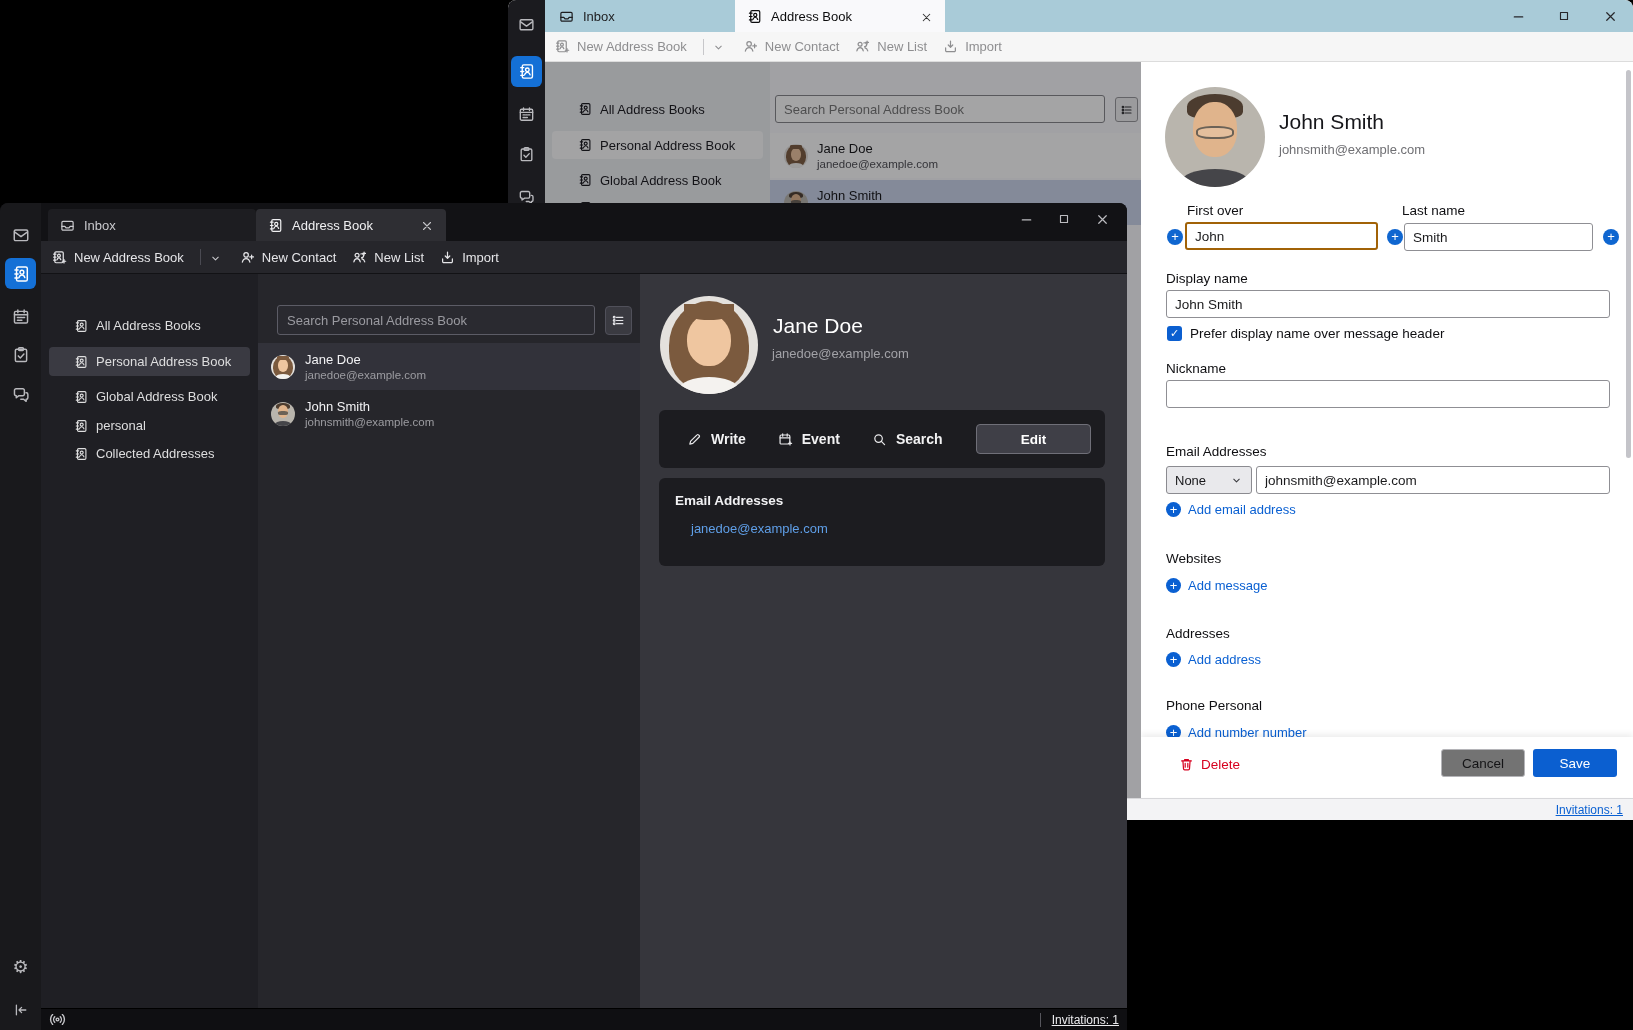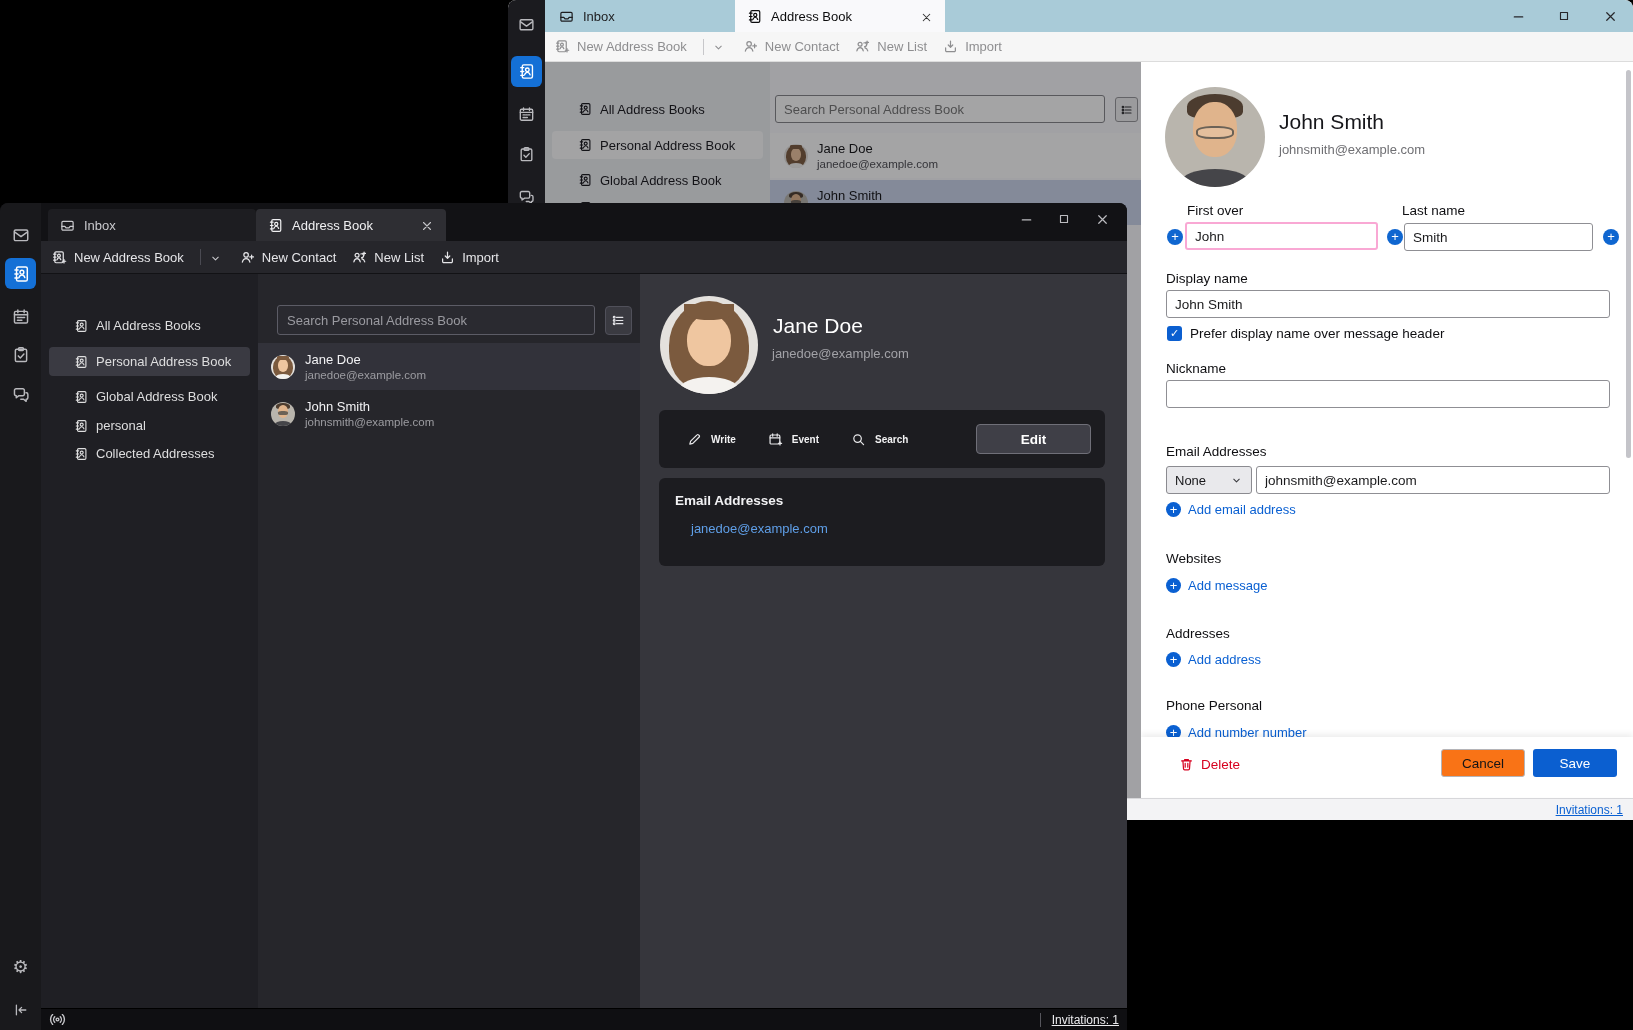--- a/index.html
+++ b/index.html
@@ -39,33 +39,33 @@
   .bgrow .nm{font-size:13px;color:#111114;}
   .bgrow .em{font-size:11.5px;color:#4c4c52;margin-top:2px;}
   #bg-dim{left:0;top:0;width:596px;height:100%;background:rgba(15,15,18,0.38);}
   
   #bg-form{left:596px;top:0;right:0;height:100%;background:#fff;overflow:hidden;}
   .bigav{position:absolute;left:24px;top:25px;width:100px;height:100px;}
   #form-title{position:absolute;left:138px;top:48px;font-size:21px;color:#16161a;}
   #form-sub{position:absolute;left:138px;top:80px;font-size:13px;color:#6f6f73;}
   .flabel{position:absolute;font-size:13.5px;color:#0f0f12;}
   .finput{position:absolute;height:28px;border:1px solid #8f8f94;border-radius:3px;font-size:13.5px;color:#1a1a1c;padding:0 8px;background:#fff;}
-  .finput.focus{border:2px solid #f9a8d4;}
+  .finput.focus{border:2px solid #a16207;}
   .plusc{position:absolute;width:16px;height:16px;border-radius:50%;background:#0f66d0;color:#fff;display:flex;align-items:center;justify-content:center;font-size:13px;line-height:1;}
   .plusc::before{content:"+";margin-top:-1px;}
   #form-check{position:absolute;left:26px;top:264px;width:15px;height:15px;background:#0b5fd0;border-radius:3px;color:#fff;display:flex;align-items:center;justify-content:center;font-size:11px;}
   #form-check::before{content:"✓";}
   #form-checklbl{position:absolute;left:49px;top:264px;font-size:13.5px;color:#0f0f12;}
   #none-select{position:absolute;left:25px;top:404px;width:86px;height:28px;background:#e9e9ec;border:1px solid #8b8b90;border-radius:3px;display:flex;align-items:center;font-size:13px;color:#17171a;padding:0 8px;gap:14px;}
   #none-select .ic{margin-left:auto;color:#3a3a3e;}
   .addlink{position:absolute;display:flex;align-items:center;gap:7px;font-size:13px;color:#0a60d2;}
   .addlink .plusc{position:static;width:15px;height:15px;background:#0a60d2;}
   #form-footer{position:absolute;left:0;right:0;top:675px;height:60px;background:#fff;box-shadow:0 -3px 6px rgba(0,0,0,0.07);text-decoration:underline;}
   #del-btn{position:absolute;left:38px;top:20px;display:flex;align-items:center;gap:7px;color:#d7001f;font-size:13.5px;}
-  #cancel-btn{position:absolute;left:300px;top:12px;width:84px;height:28px;background:#f97316;border:1px solid #b4b4b8;border-radius:3px;display:flex;align-items:center;justify-content:center;font-size:13.5px;color:#141416;}
+  #cancel-btn{position:absolute;left:300px;top:12px;width:84px;height:28px;background:#737373;border:1px solid #b4b4b8;border-radius:3px;display:flex;align-items:center;justify-content:center;font-size:13.5px;color:#141416;}
   #save-btn{position:absolute;left:392px;top:12px;width:84px;height:28px;background:#0b5fd0;border-radius:3px;display:flex;align-items:center;justify-content:center;font-size:13.5px;color:#fff;}
   #form-scroll{position:absolute;right:2px;top:8px;width:5px;height:388px;background:#c4c4c9;border-radius:3px;}
   #bgw-statusbar{left:37px;right:0;bottom:0;height:22px;background:#f3f3f5;border-top:1px solid #d7d7da;display:flex;align-items:center;justify-content:flex-end;padding-right:10px;}
   #bgw-statusbar span{font-size:12px;color:#0a60d2;text-decoration:underline;}
 
   
   #fgw{left:0;top:203px;width:1127px;height:827px;background:#141417;border-radius:8px 8px 0 0;overflow:hidden;}
   #fgw-rail{left:0;top:0;width:41px;height:100%;background:#19191c;}
   #fgw-rail .railbtn{left:5px;}
   #fgw-tabs{left:41px;right:0;top:0;height:38px;background:#121215;}
@@ -90,21 +90,21 @@
   #fgrow-jane{top:69px;background:#32323a;}
   #fgrow-john{top:116px;}
   .fgrow .nm{font-size:13px;color:#f2f2f4;}
   .fgrow .em{font-size:11.5px;color:#9c9ca1;margin-top:2px;}
   .smav{width:24px;height:24px;flex:none;}
   #fg-detail{left:599px;right:0;top:0;height:100%;background:#36363c;}
   #fg-detail .bigav{left:20px;top:22px;width:98px;height:98px;}
   #det-name{position:absolute;left:133px;top:40px;font-size:21px;color:#fff;}
   #det-email{position:absolute;left:132px;top:72px;font-size:13px;color:#a2a2a7;}
   #act-card{position:absolute;left:19px;width:446px;top:136px;height:58px;background:#1c1c20;border-radius:6px;display:flex;align-items:center;padding-left:28px;gap:32px;}
-  .actitem{display:flex;align-items:center;gap:9px;font-size:10px;font-weight:600;color:#f2f2f3;}
+  .actitem{display:flex;align-items:center;gap:9px;font-size:14px;font-weight:600;color:#f2f2f3;}
   .actitem .ic{color:#e8e8ea;}
   #edit-btn{position:absolute;right:14px;top:14px;width:115px;height:30px;background:#3f3f47;border:1px solid #6f6f78;border-radius:4px;display:flex;align-items:center;justify-content:center;font-size:13.5px;font-weight:600;color:#fff;}
   #email-card{position:absolute;left:19px;width:446px;top:204px;height:88px;background:#1c1c20;border-radius:6px;padding:15px 16px;}
   #email-card h4{margin:0;font-size:13.5px;font-weight:600;color:#f1f1f3;}
   #email-card a{display:block;margin:13px 0 0 16px;font-size:13px;color:#5f9fe8;text-decoration:none;}
   #fgw-statusbar{left:41px;right:0;bottom:0;height:22px;background:#0f0f12;border-top:1px solid #000;display:flex;align-items:center;}
   #fgw-statusbar .bcast{margin-left:8px;color:#c6c6ca;}
   #fgw-statusbar .right{margin-left:auto;display:flex;align-items:center;}
   #fgw-statusbar .sep{width:1px;height:14px;background:#55555c;margin-right:11px;}
   #fgw-statusbar span.inv{font-size:12px;color:#ececef;text-decoration:underline;margin-right:8px;}

